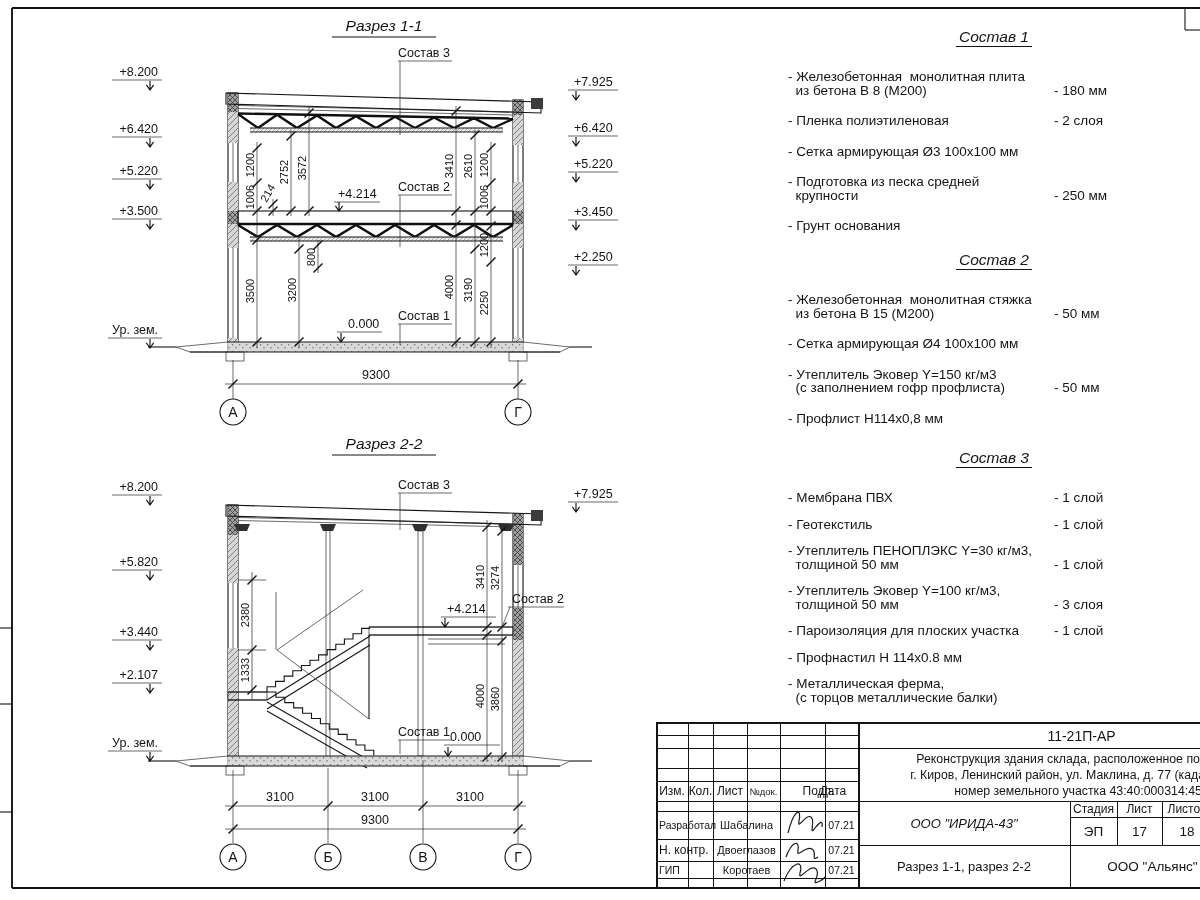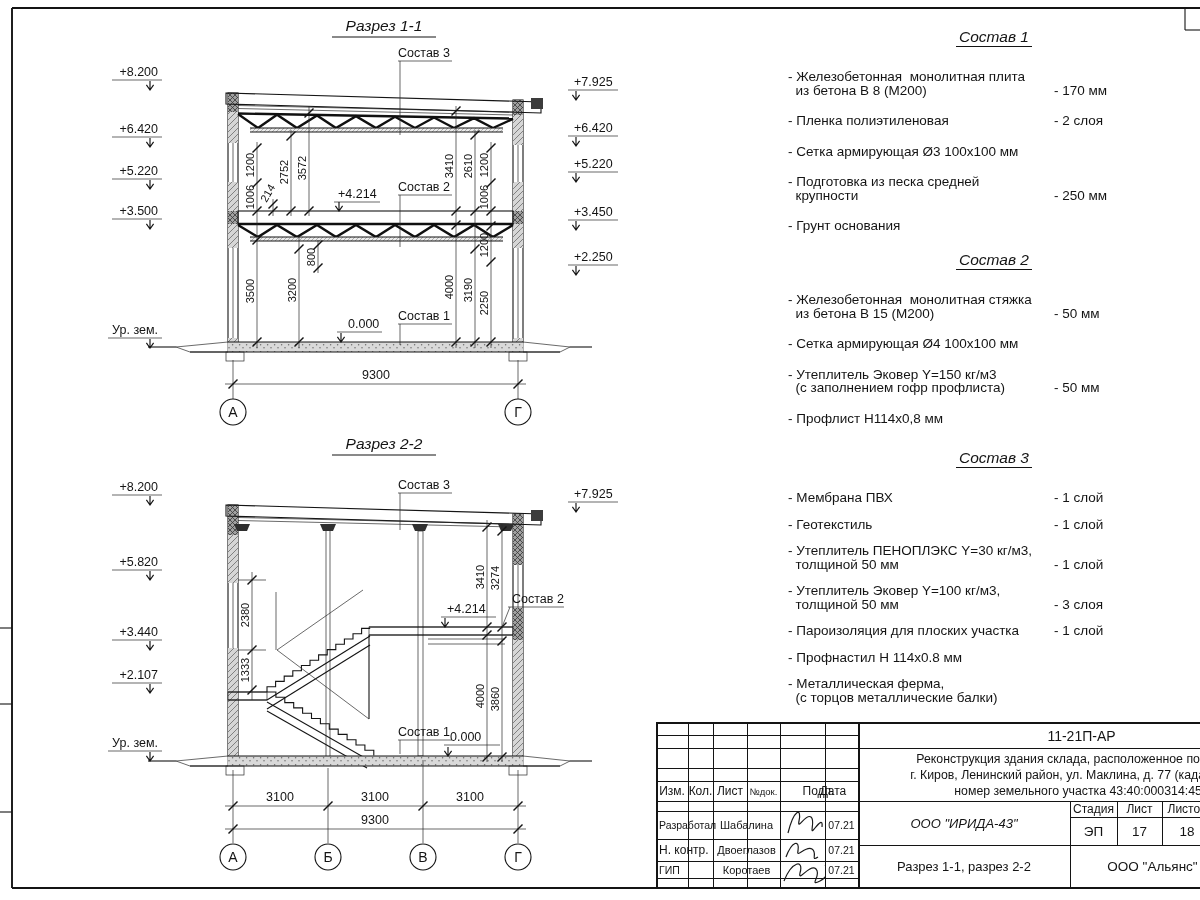--- a/index.html
+++ b/index.html
@@ -434,21 +434,21 @@
     <text class="ax" x="518" y="862" text-anchor="middle">Г</text>
   </g>
 </g>
 </svg>
 
 <div class="clist" style="left:788px;top:28px">
   <div class="ch"><span>Состав 1</span></div>
   <div class="crow">
         <div class="cn">- Железобетонная  монолитная плита
   из бетона В 8 (М200)</div>
-        <div class="cv">- 170 мм</div>
+        <div class="cv">- 180 мм</div>
       </div>
   <div class="crow">
         <div class="cn">- Пленка полиэтиленовая</div>
         <div class="cv">-  2 слоя</div>
       </div>
   <div class="crow">
         <div class="cn">- Сетка армирующая Ø3 100х100 мм</div>
         <div class="cv"></div>
       </div>
   <div class="crow">

